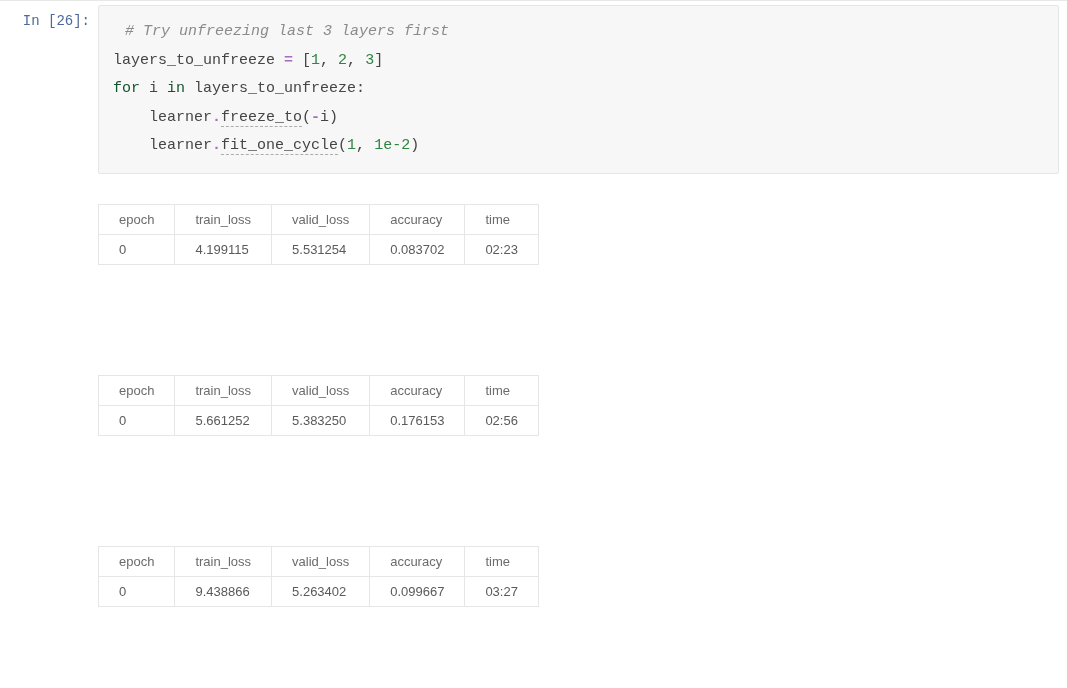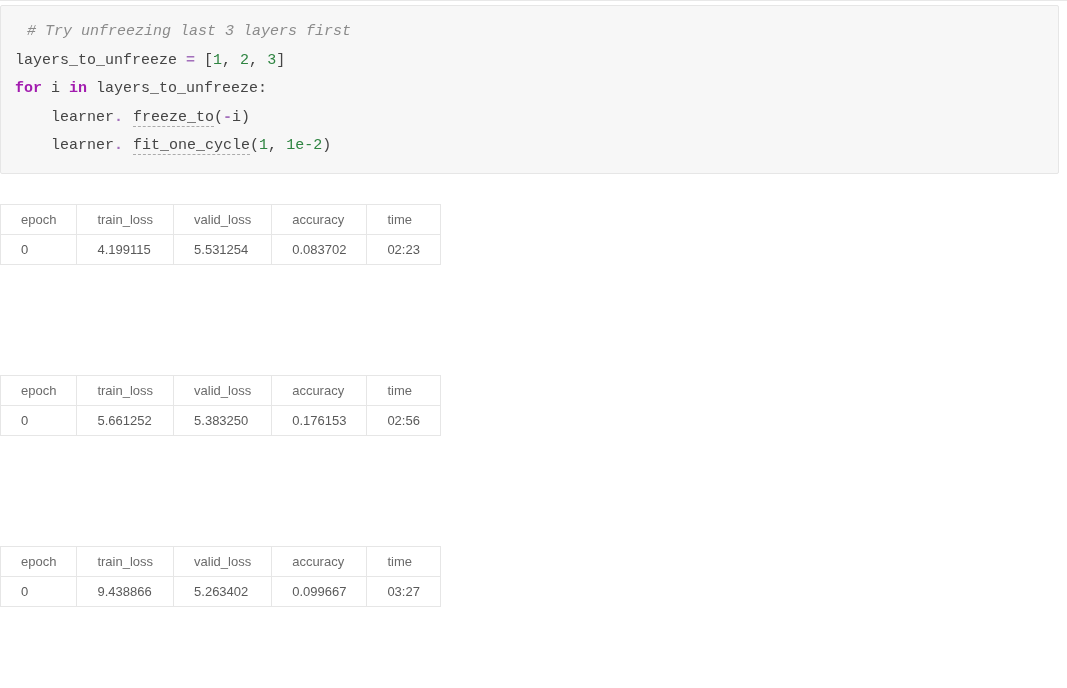--- a/index.html
+++ b/index.html
@@ -34,24 +34,24 @@
     border: 1px solid #e6e6e6;
     border-radius: 2px;
     padding: 12px 14px;
     font-family: "SFMono-Regular", Consolas, "Liberation Mono", Menlo, monospace;
     font-size: 15px;
     line-height: 1.9;
     color: #454545;
     white-space: pre;
   }
   .tok-comment  { color: #8b8b8b; font-style: italic; margin-left: 12px; }
-  .tok-keyword  { color: #a21caf; font-weight: 700; }
+  .tok-keyword  { color: #14532d; font-weight: 400; }
   .tok-op       { color: #a36fbb; font-weight: 600; }
   .tok-number   { color: #2e8441; }
-  .tok-under    { border-bottom: 1px dashed #acacac; margin-left: 10px; }
+  .tok-under    { border-bottom: 1px dashed #acacac; }
   .output-area {
     padding: 30px 0 12px 0;
   }
   .output-block { margin-bottom: 110px; }
   .output-block:last-child { margin-bottom: 0; }
   table.result {
     border-collapse: collapse;
     font-size: 13px;
     color: #6d6d6d;
   }
@@ -66,20 +66,23 @@
   }
   table.result td {
     color: #5a5a5a;
   }
 </style>
 </head>
 <body>
 
 <div class="cell">
 
+  <div class="prompt-area">
+    <span>In [26]:</span>
+  </div>
 
   <div class="cell-body">
 
     <div class="input-area"><span class="tok-comment"># Try unfreezing last 3 layers first</span>
 <span>layers_to_unfreeze </span><span class="tok-op">=</span><span> [</span><span class="tok-number">1</span><span>, </span><span class="tok-number">2</span><span>, </span><span class="tok-number">3</span><span>]</span>
 <span class="tok-keyword">for</span><span> i </span><span class="tok-keyword">in</span><span> layers_to_unfreeze:</span>
 <span>    learner</span><span class="tok-op">.</span><span class="tok-under">freeze_to</span><span>(</span><span class="tok-op">-</span><span>i)</span>
 <span>    learner</span><span class="tok-op">.</span><span class="tok-under">fit_one_cycle</span><span>(</span><span class="tok-number">1</span><span>, </span><span class="tok-number">1e-2</span><span>)</span></div>
 
     <div class="output-area">

